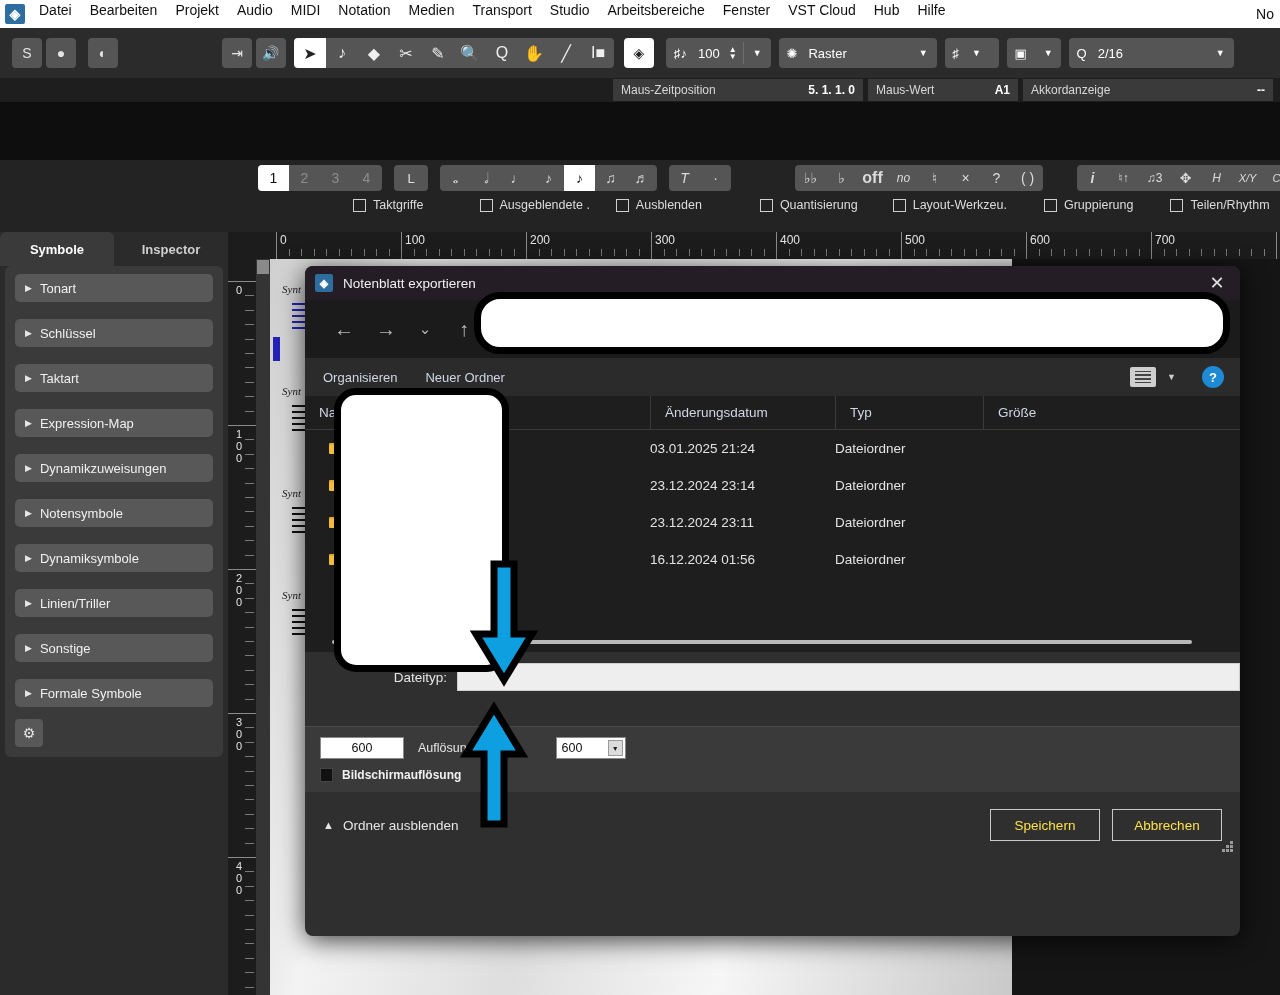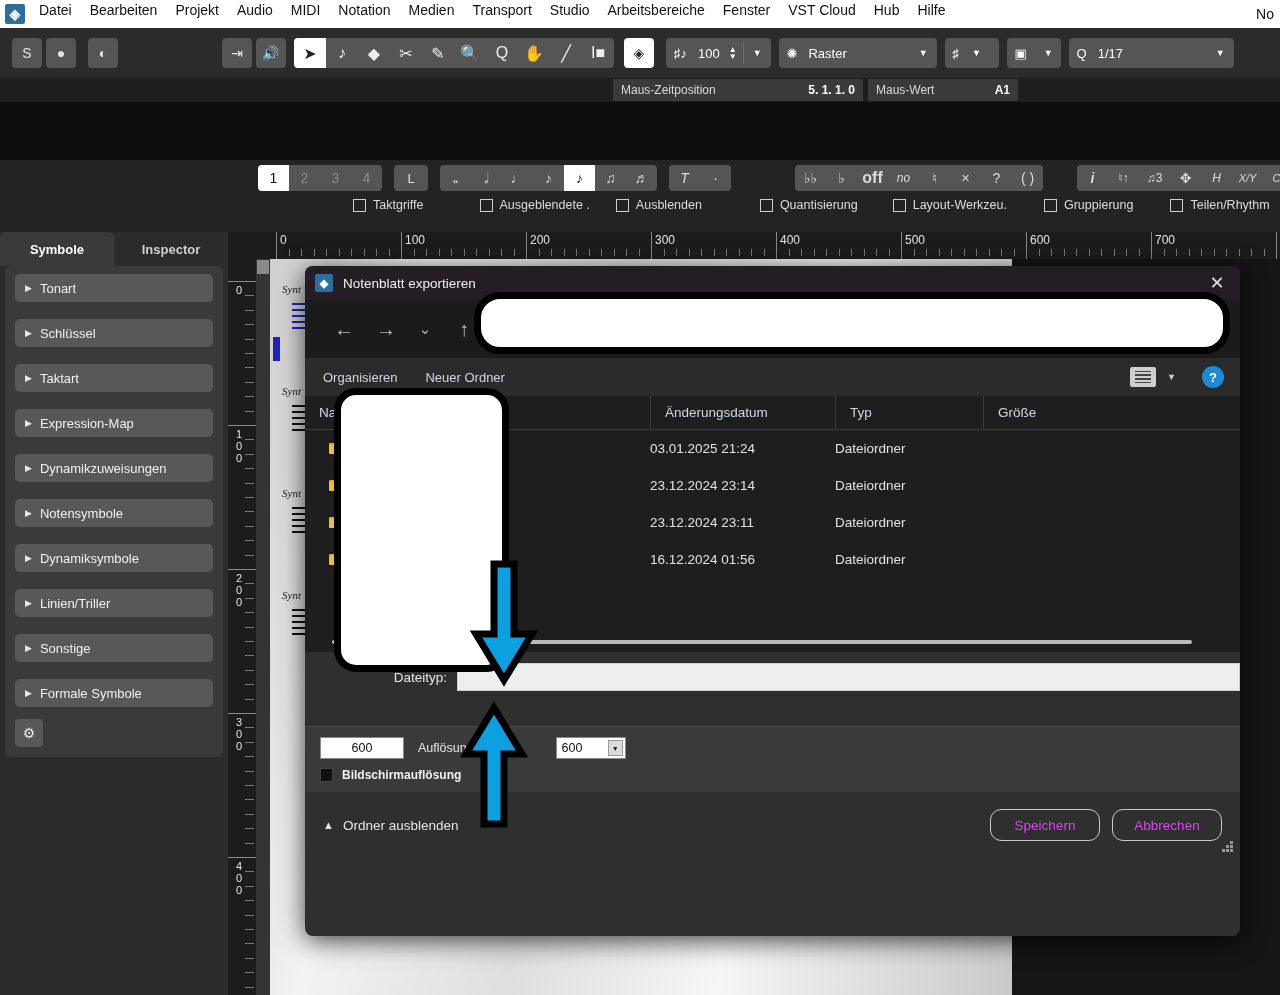--- a/index.html
+++ b/index.html
@@ -162,21 +162,21 @@
   .reslbl{font-size:12.5px;color:#e6e6e6;margin:0 14px;}
   .rescombo{width:70px;height:22px;background:#fff;border:1px solid #888;color:#111;font-size:12.5px;display:flex;align-items:center;padding-left:5px;position:relative;}
   .rescombo .ar{position:absolute;right:2px;top:2px;width:15px;height:16px;background:#dcdcdc;border:1px solid #9a9a9a;display:flex;align-items:center;justify-content:center;font-size:7px;color:#222;}
   .resrow2{display:flex;align-items:center;margin-top:9px;}
   .blkchk{width:13px;height:14px;background:#111;border:1px solid #444;margin-right:9px;}
   .blklbl{font-size:12px;color:#f0f0f0;font-weight:bold;}
   .dlgfoot{height:66px;background:#2f2f2f;display:flex;align-items:center;position:relative;padding-left:18px;}
   .foldtoggle{font-size:13.5px;color:#e6e6e6;display:flex;align-items:center;}
   .foldtoggle .cv{font-size:11px;margin-right:9px;}
   .dbtns{position:absolute;right:18px;display:flex;gap:12px;}
-  .dbtn{width:110px;height:32px;border:1px solid #c9c9c9;border-radius:11px;background:transparent;color:#d946ef;font-size:13.5px;display:flex;align-items:center;justify-content:center;font-family:"Liberation Sans",sans-serif;}
+  .dbtn{width:110px;height:32px;border:1px solid #c9c9c9;border-radius:0;background:transparent;color:#fde047;font-size:13.5px;display:flex;align-items:center;justify-content:center;font-family:"Liberation Sans",sans-serif;}
   .grip{position:absolute;right:6px;bottom:5px;width:12px;height:12px;}
   .grip i{position:absolute;width:2.5px;height:2.5px;background:#9a9a9a;}
 
   
   .redact{position:absolute;background:#fff;border:7px solid #000;border-radius:26px;}
   .ann-arrow{position:absolute;}
 </style>
 </head>
 <body>
 
@@ -245,33 +245,37 @@
     <span class="lbl">♯</span>
     <span class="arrow">▼</span>
   </div>
   <div class="tfield" style="width:54px;">
     <span class="lbl">▣</span>
     <span class="divd"></span>
     <span class="arrow">▼</span>
   </div>
   <div class="tfield" style="width:165px;">
     <span class="lbl">Q</span>
-    <span class="val">1/17</span>
+    <span class="val">2/16</span>
     <span class="arrow" style="margin-left:auto;">▼</span>
   </div>
 </div>
 
 <div class="infoline">
   <div class="ibox" style="width:250px;margin-left:613px;">
     <span>Maus-Zeitposition</span>
     <b>5. 1. 1.   0</b>
   </div>
   <div class="ibox" style="width:150px;">
     <span>Maus-Wert</span>
     <b>A1</b>
+  </div>
+  <div class="ibox" style="width:250px;">
+    <span>Akkordanzeige</span>
+    <b>--</b>
   </div>
 </div>
 
 <div class="gapband"></div>
 
 <div class="notebar">
   <div class="noterow">
     <div class="ngroup">
       <div class="ni sel">1</div>
       <div class="ni dim">2</div>

